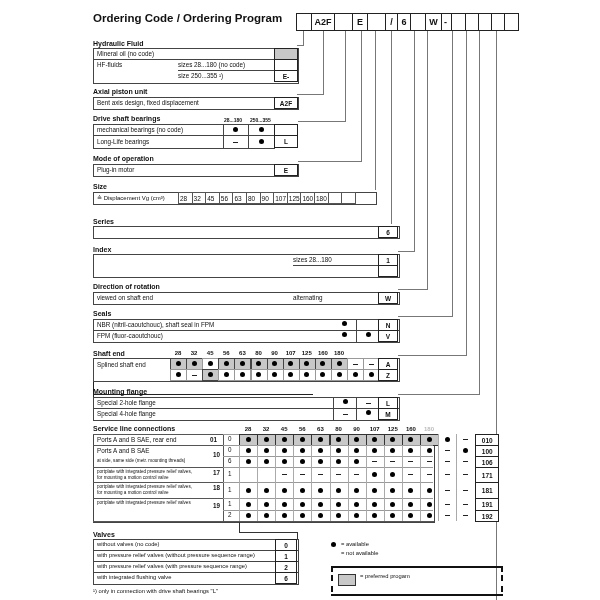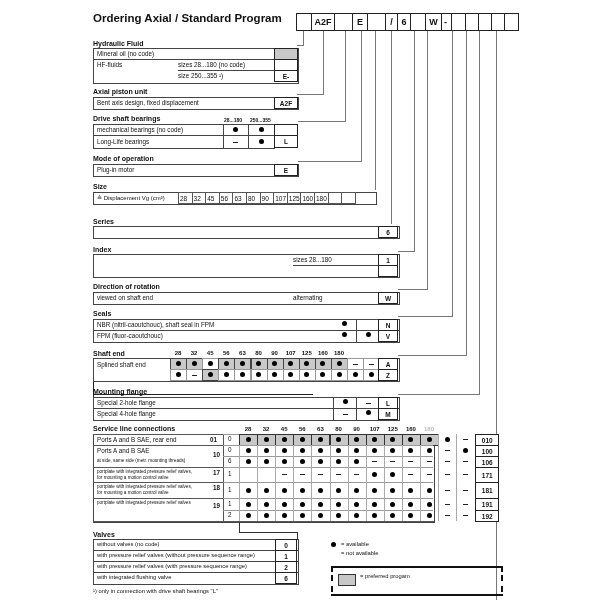--- a/index.html
+++ b/index.html
@@ -15,21 +15,21 @@
   .dot{position:absolute;width:5px;height:5px;border-radius:50%;background:#000;}
   .dash{position:absolute;width:5px;height:1px;background:#222;}
   .cell{position:absolute;box-sizing:border-box;border:1px solid #555;}
   .gray{background:#c8c8c8;}
   .small{font-size:5px;}
   .hdrnum{position:absolute;font-size:6px;font-weight:bold;text-align:center;width:20px;}
 </style>
 </head>
 <body>
 
-<div class="abs title">Ordering Axial / Standard Program</div>
+<div class="abs title">Ordering Code / Ordering Program</div>
 
 <div id="codeHeader">
     <div class="code" style="left:296px;top:13px;width:16px;height:18px;line-height:17px;font-size:9px;text-align:center"></div>
     <div class="code" style="left:311px;top:13px;width:24px;height:18px;line-height:17px;font-size:9px;text-align:center">A2F</div>
     <div class="code" style="left:334px;top:13px;width:19px;height:18px;line-height:17px;font-size:9px;text-align:center"></div>
     <div class="code" style="left:352px;top:13px;width:16px;height:18px;line-height:17px;font-size:9px;text-align:center">E</div>
     <div class="code" style="left:367px;top:13px;width:19px;height:18px;line-height:17px;font-size:9px;text-align:center"></div>
     <div class="code" style="left:385px;top:13px;width:13px;height:18px;line-height:17px;font-size:9px;text-align:center">/</div>
     <div class="code" style="left:397px;top:13px;width:14px;height:18px;line-height:17px;font-size:9px;text-align:center">6</div>
     <div class="code" style="left:410px;top:13px;width:16px;height:18px;line-height:17px;font-size:9px;text-align:center"></div>

